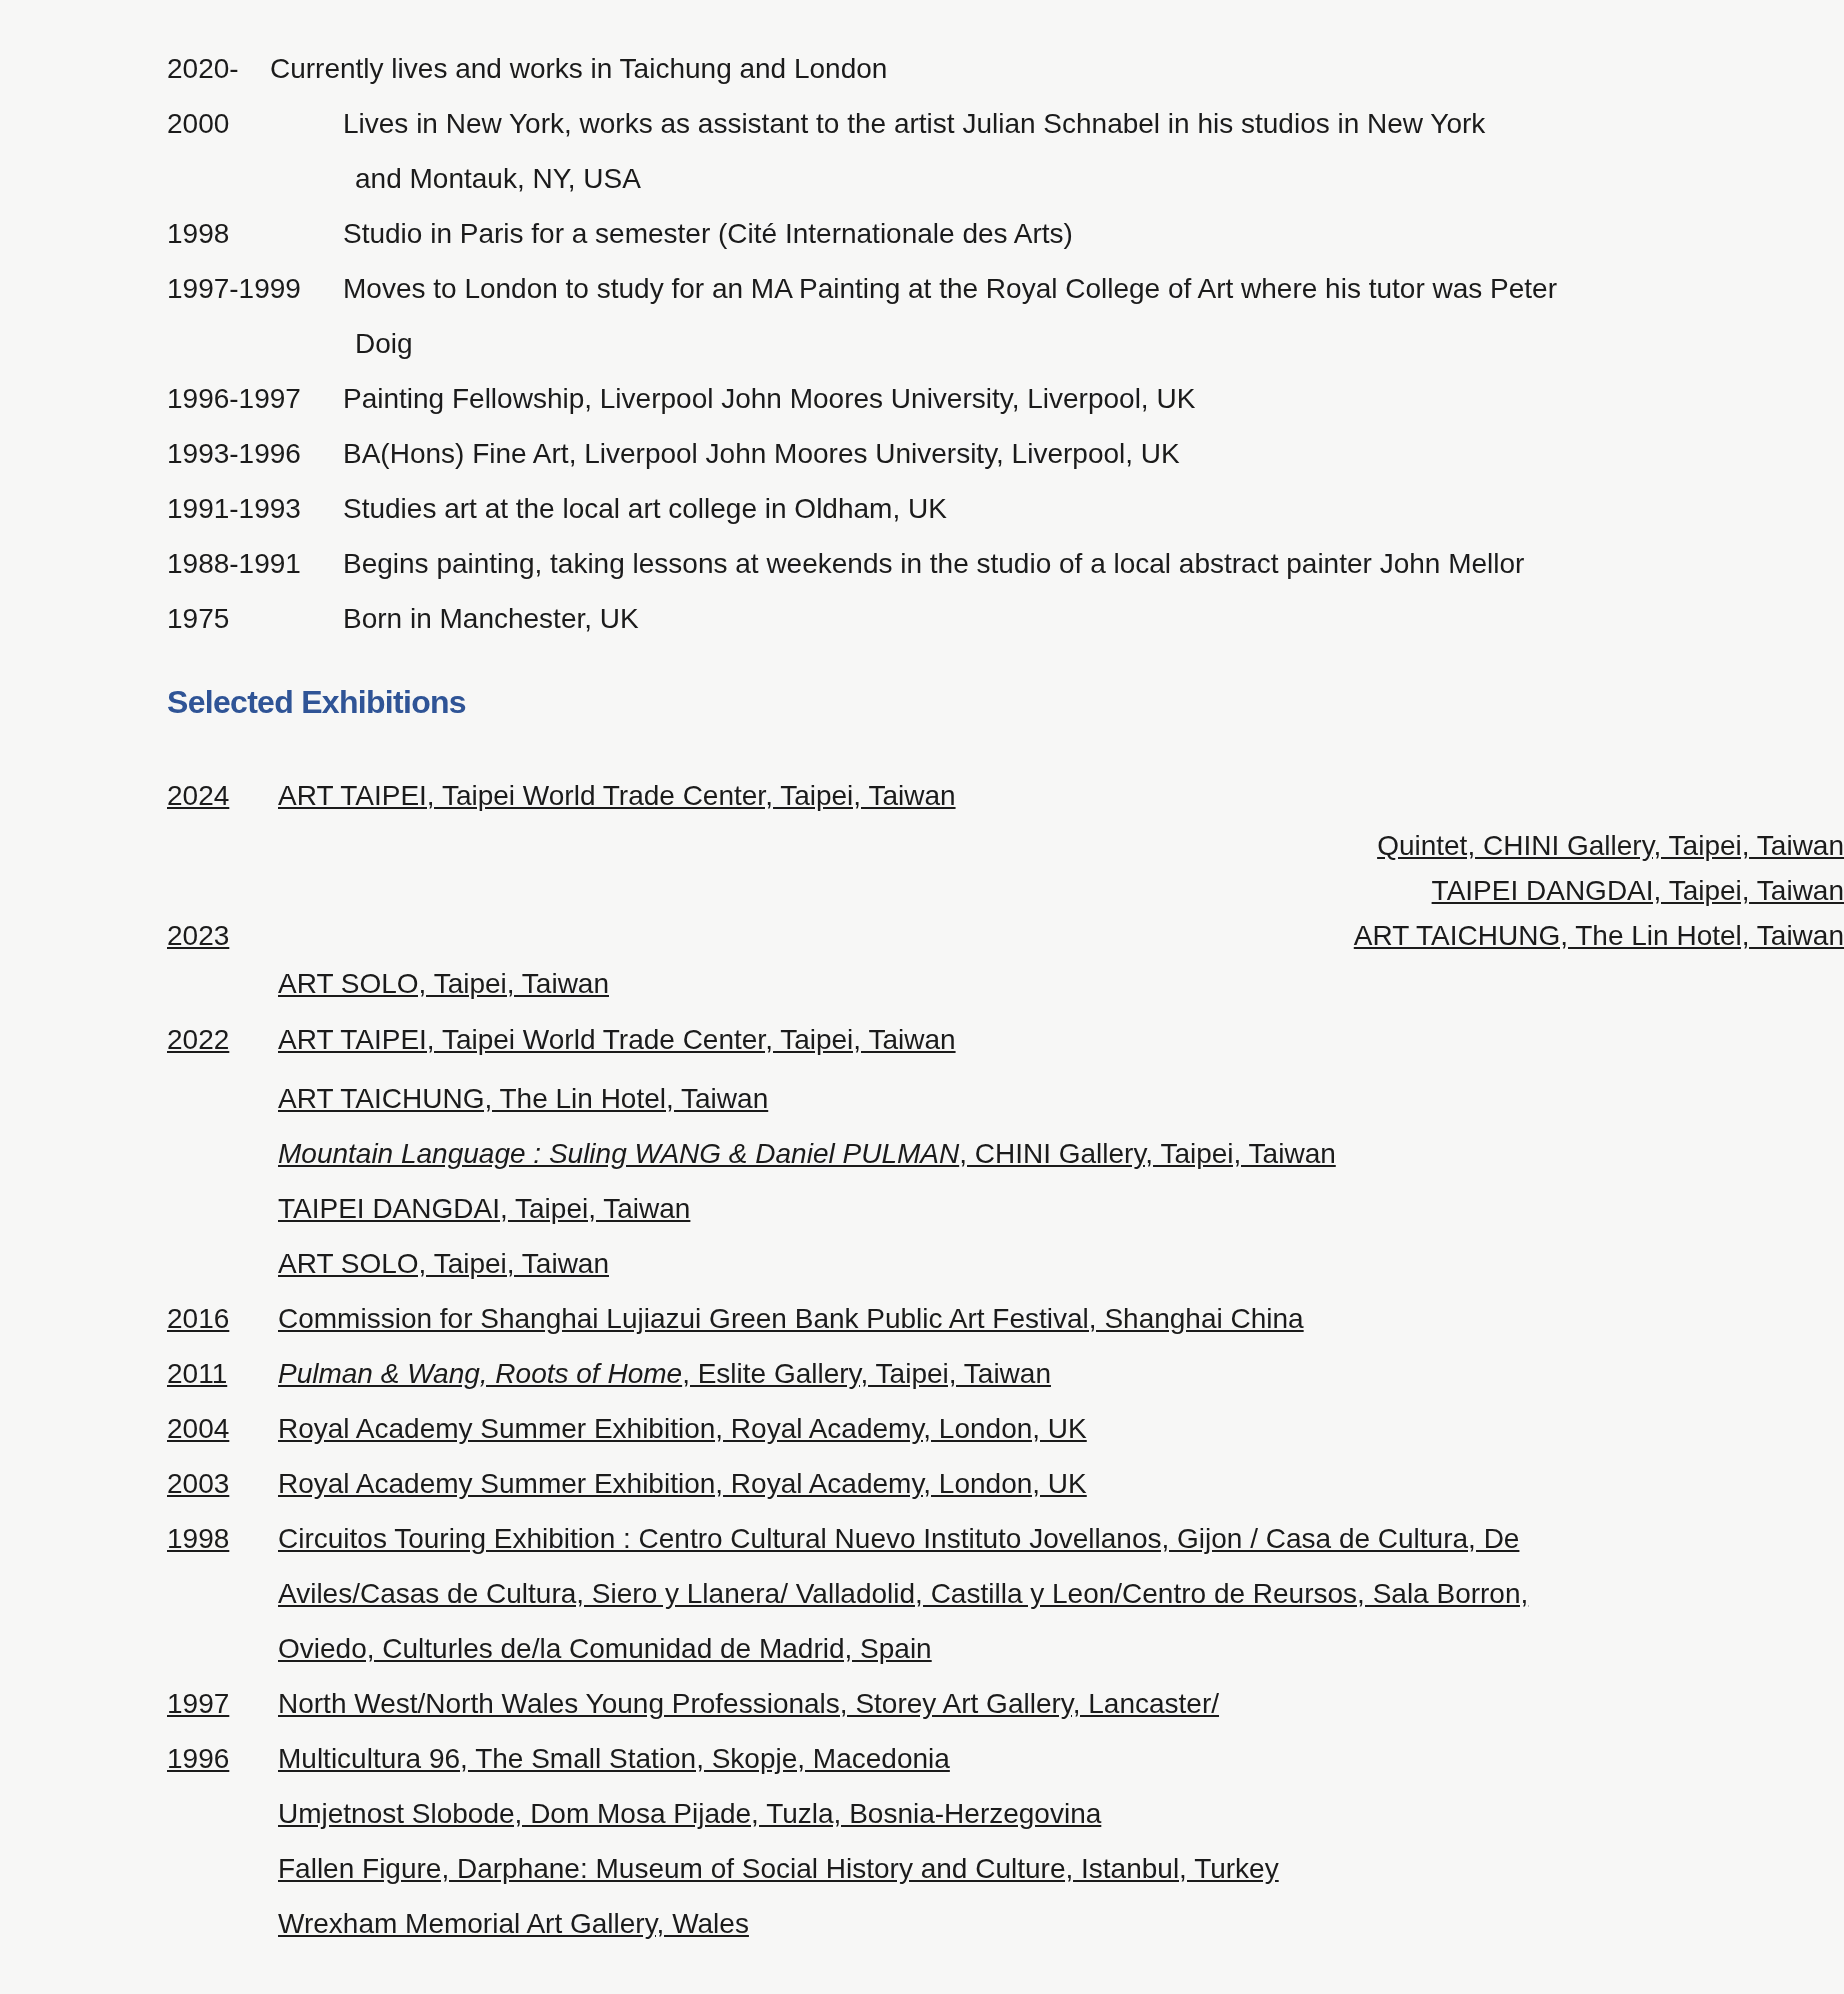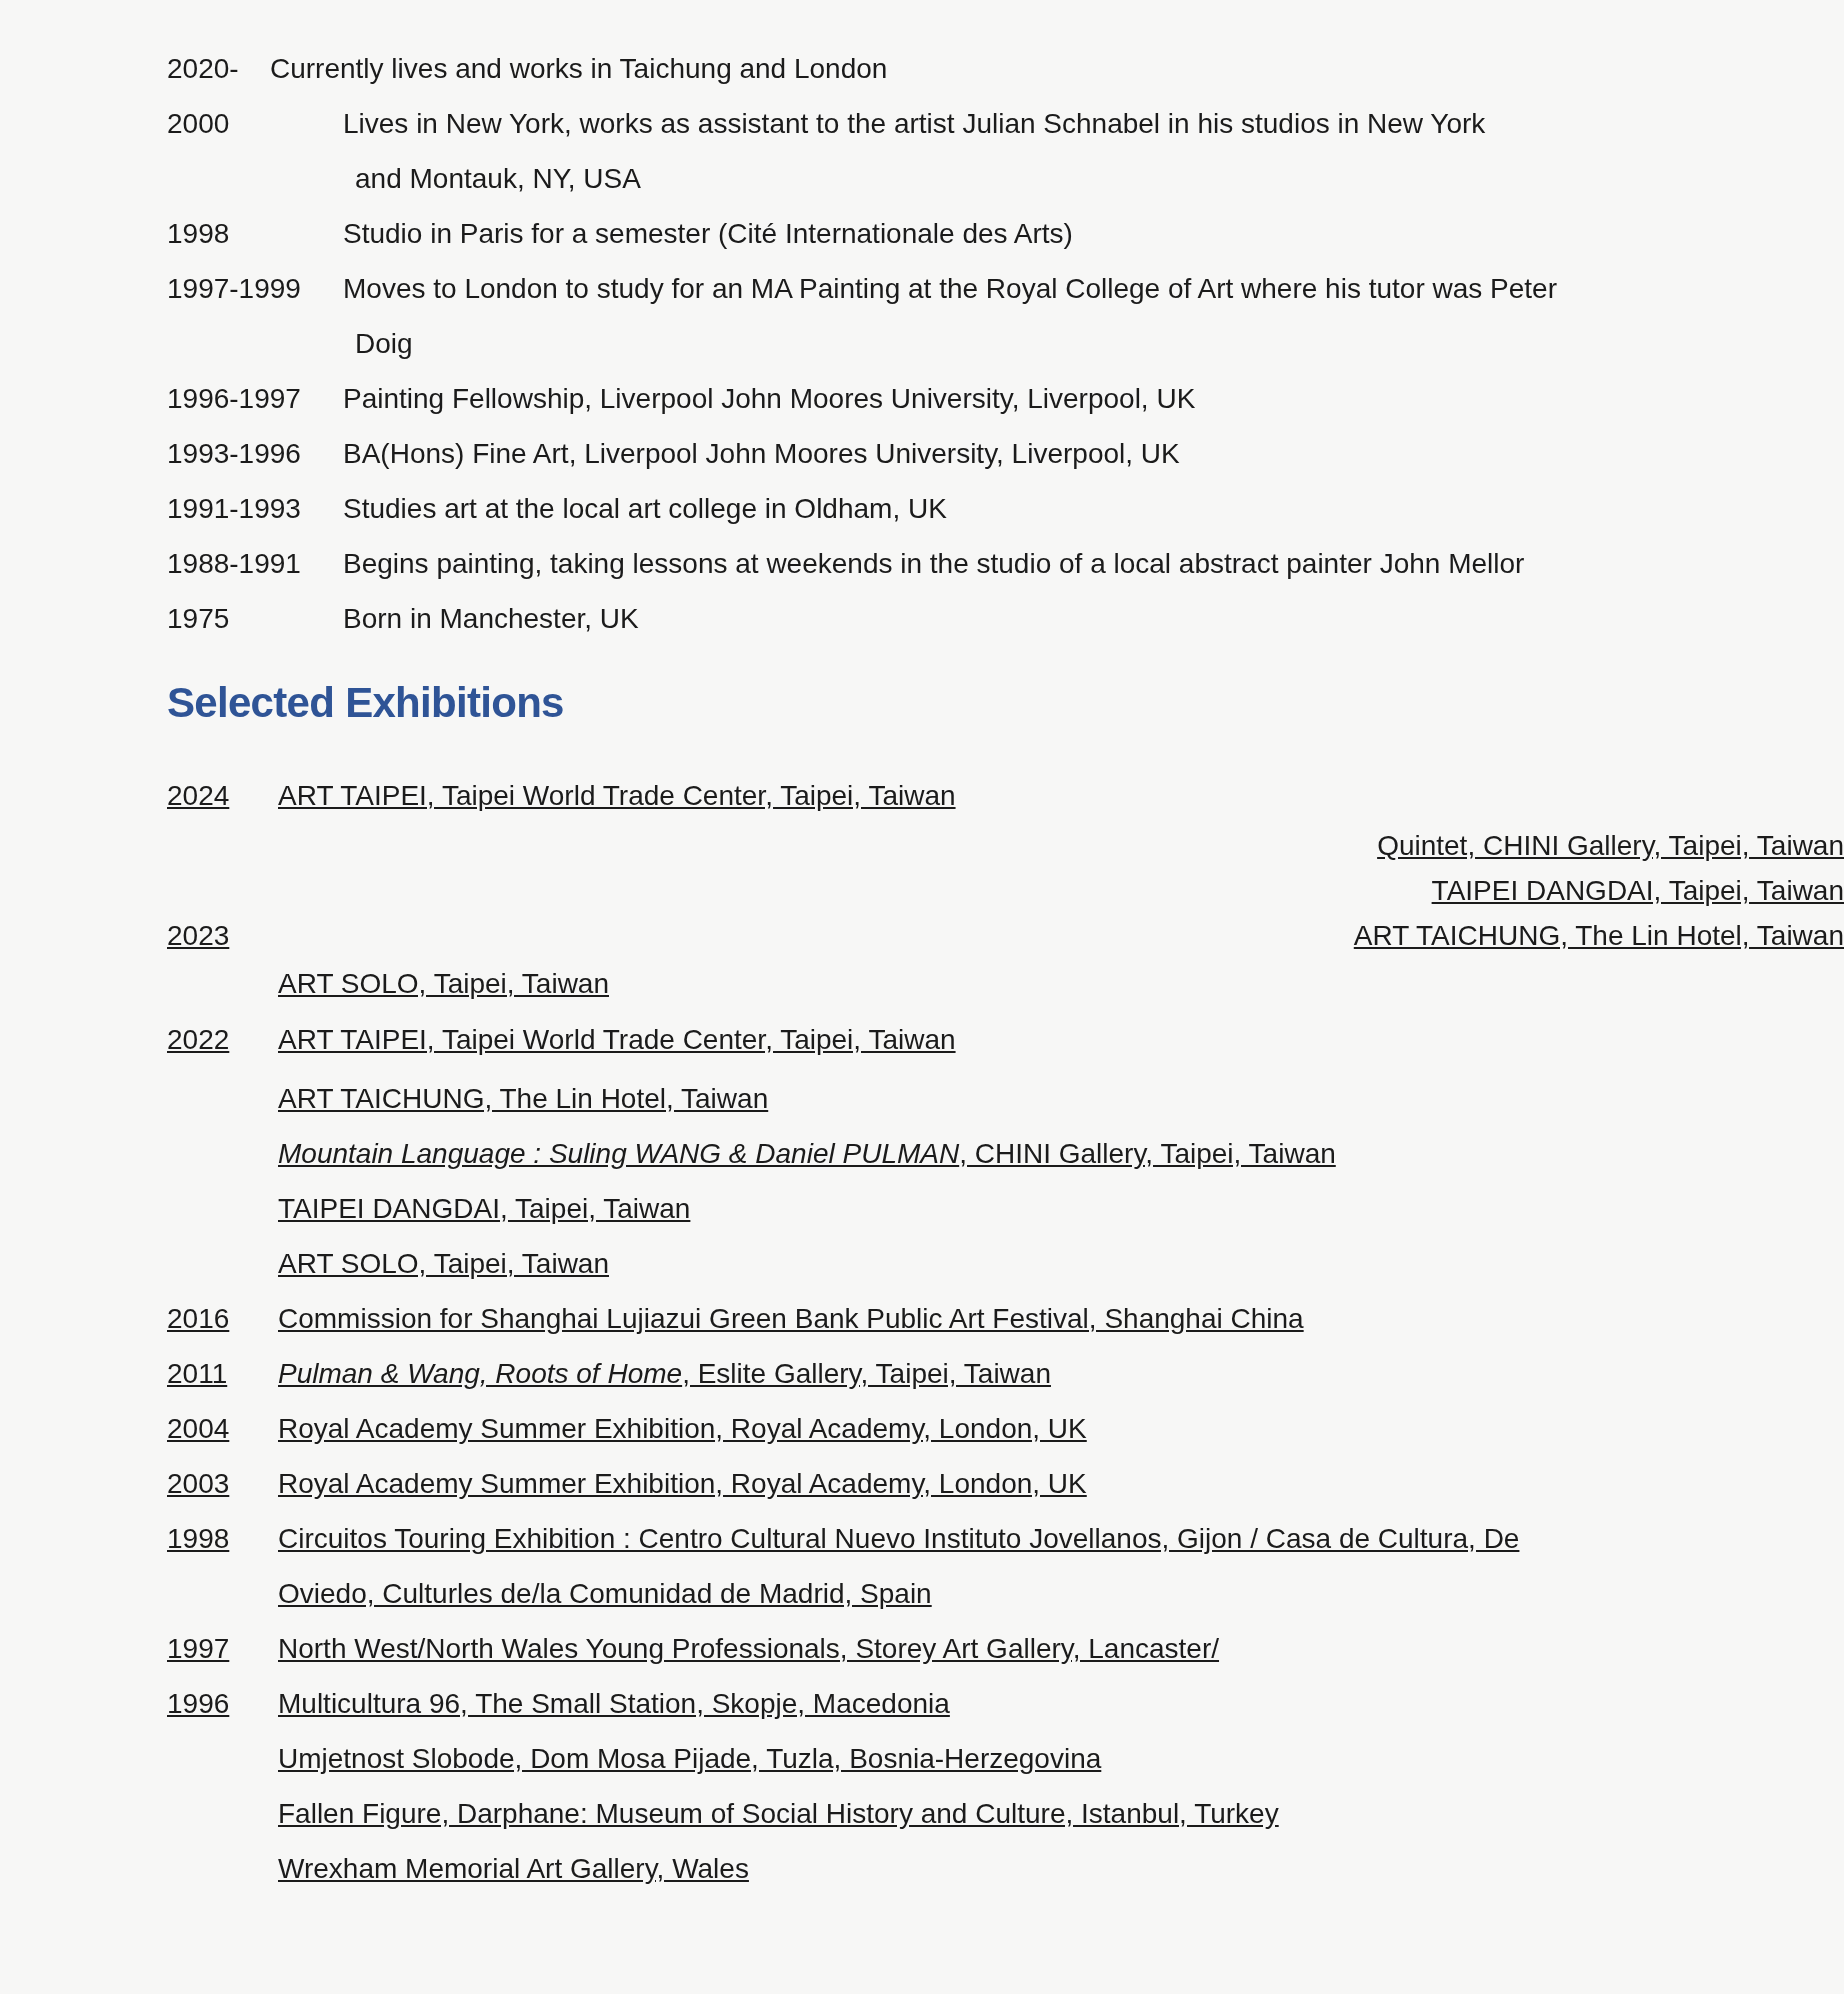--- a/index.html
+++ b/index.html
@@ -26,21 +26,21 @@
     font-size: 28px;
     white-space: nowrap;
   }
   .trow .date { flex: 0 0 176px; }
   .trow.first .date { flex: 0 0 103px; }
   .trow.cont { padding-left: 188px; align-items: flex-end; }
   
   .heading {
     margin-top: 27px;
     line-height: 59px;
-    font-size: 42px;
+    font-size: 32px;
     font-weight: 700;
     letter-spacing: -0.7px;
     color: #2f5496;
     white-space: nowrap;
   }
   
   .exh { margin-top: 36px; }
   .xrow {
     display: flex;
     line-height: 55px;
@@ -163,20 +163,24 @@
       <div class="xrow">
         <span class="year">2003</span>
         <span class="desc">Royal Academy Summer Exhibition, Royal Academy, London, UK</span>
       </div>
       <div class="xrow">
         <span class="year">1998</span>
         <span class="desc">Circuitos Touring Exhibition : Centro Cultural Nuevo Instituto Jovellanos, Gijon / Casa de Cultura, De</span>
       </div>
       <div class="xrow">
         <span class="year"></span>
+        <span class="desc">Aviles/Casas de Cultura, Siero y Llanera/ Valladolid, Castilla y Leon/Centro de Reursos, Sala Borron,</span>
+      </div>
+      <div class="xrow">
+        <span class="year"></span>
         <span class="desc">Oviedo, Culturles de/la Comunidad de Madrid, Spain</span>
       </div>
       <div class="xrow">
         <span class="year">1997</span>
         <span class="desc">North West/North Wales Young Professionals, Storey Art Gallery, Lancaster/</span>
       </div>
       <div class="xrow">
         <span class="year">1996</span>
         <span class="desc">Multicultura 96, The Small Station, Skopje, Macedonia</span>
       </div>

